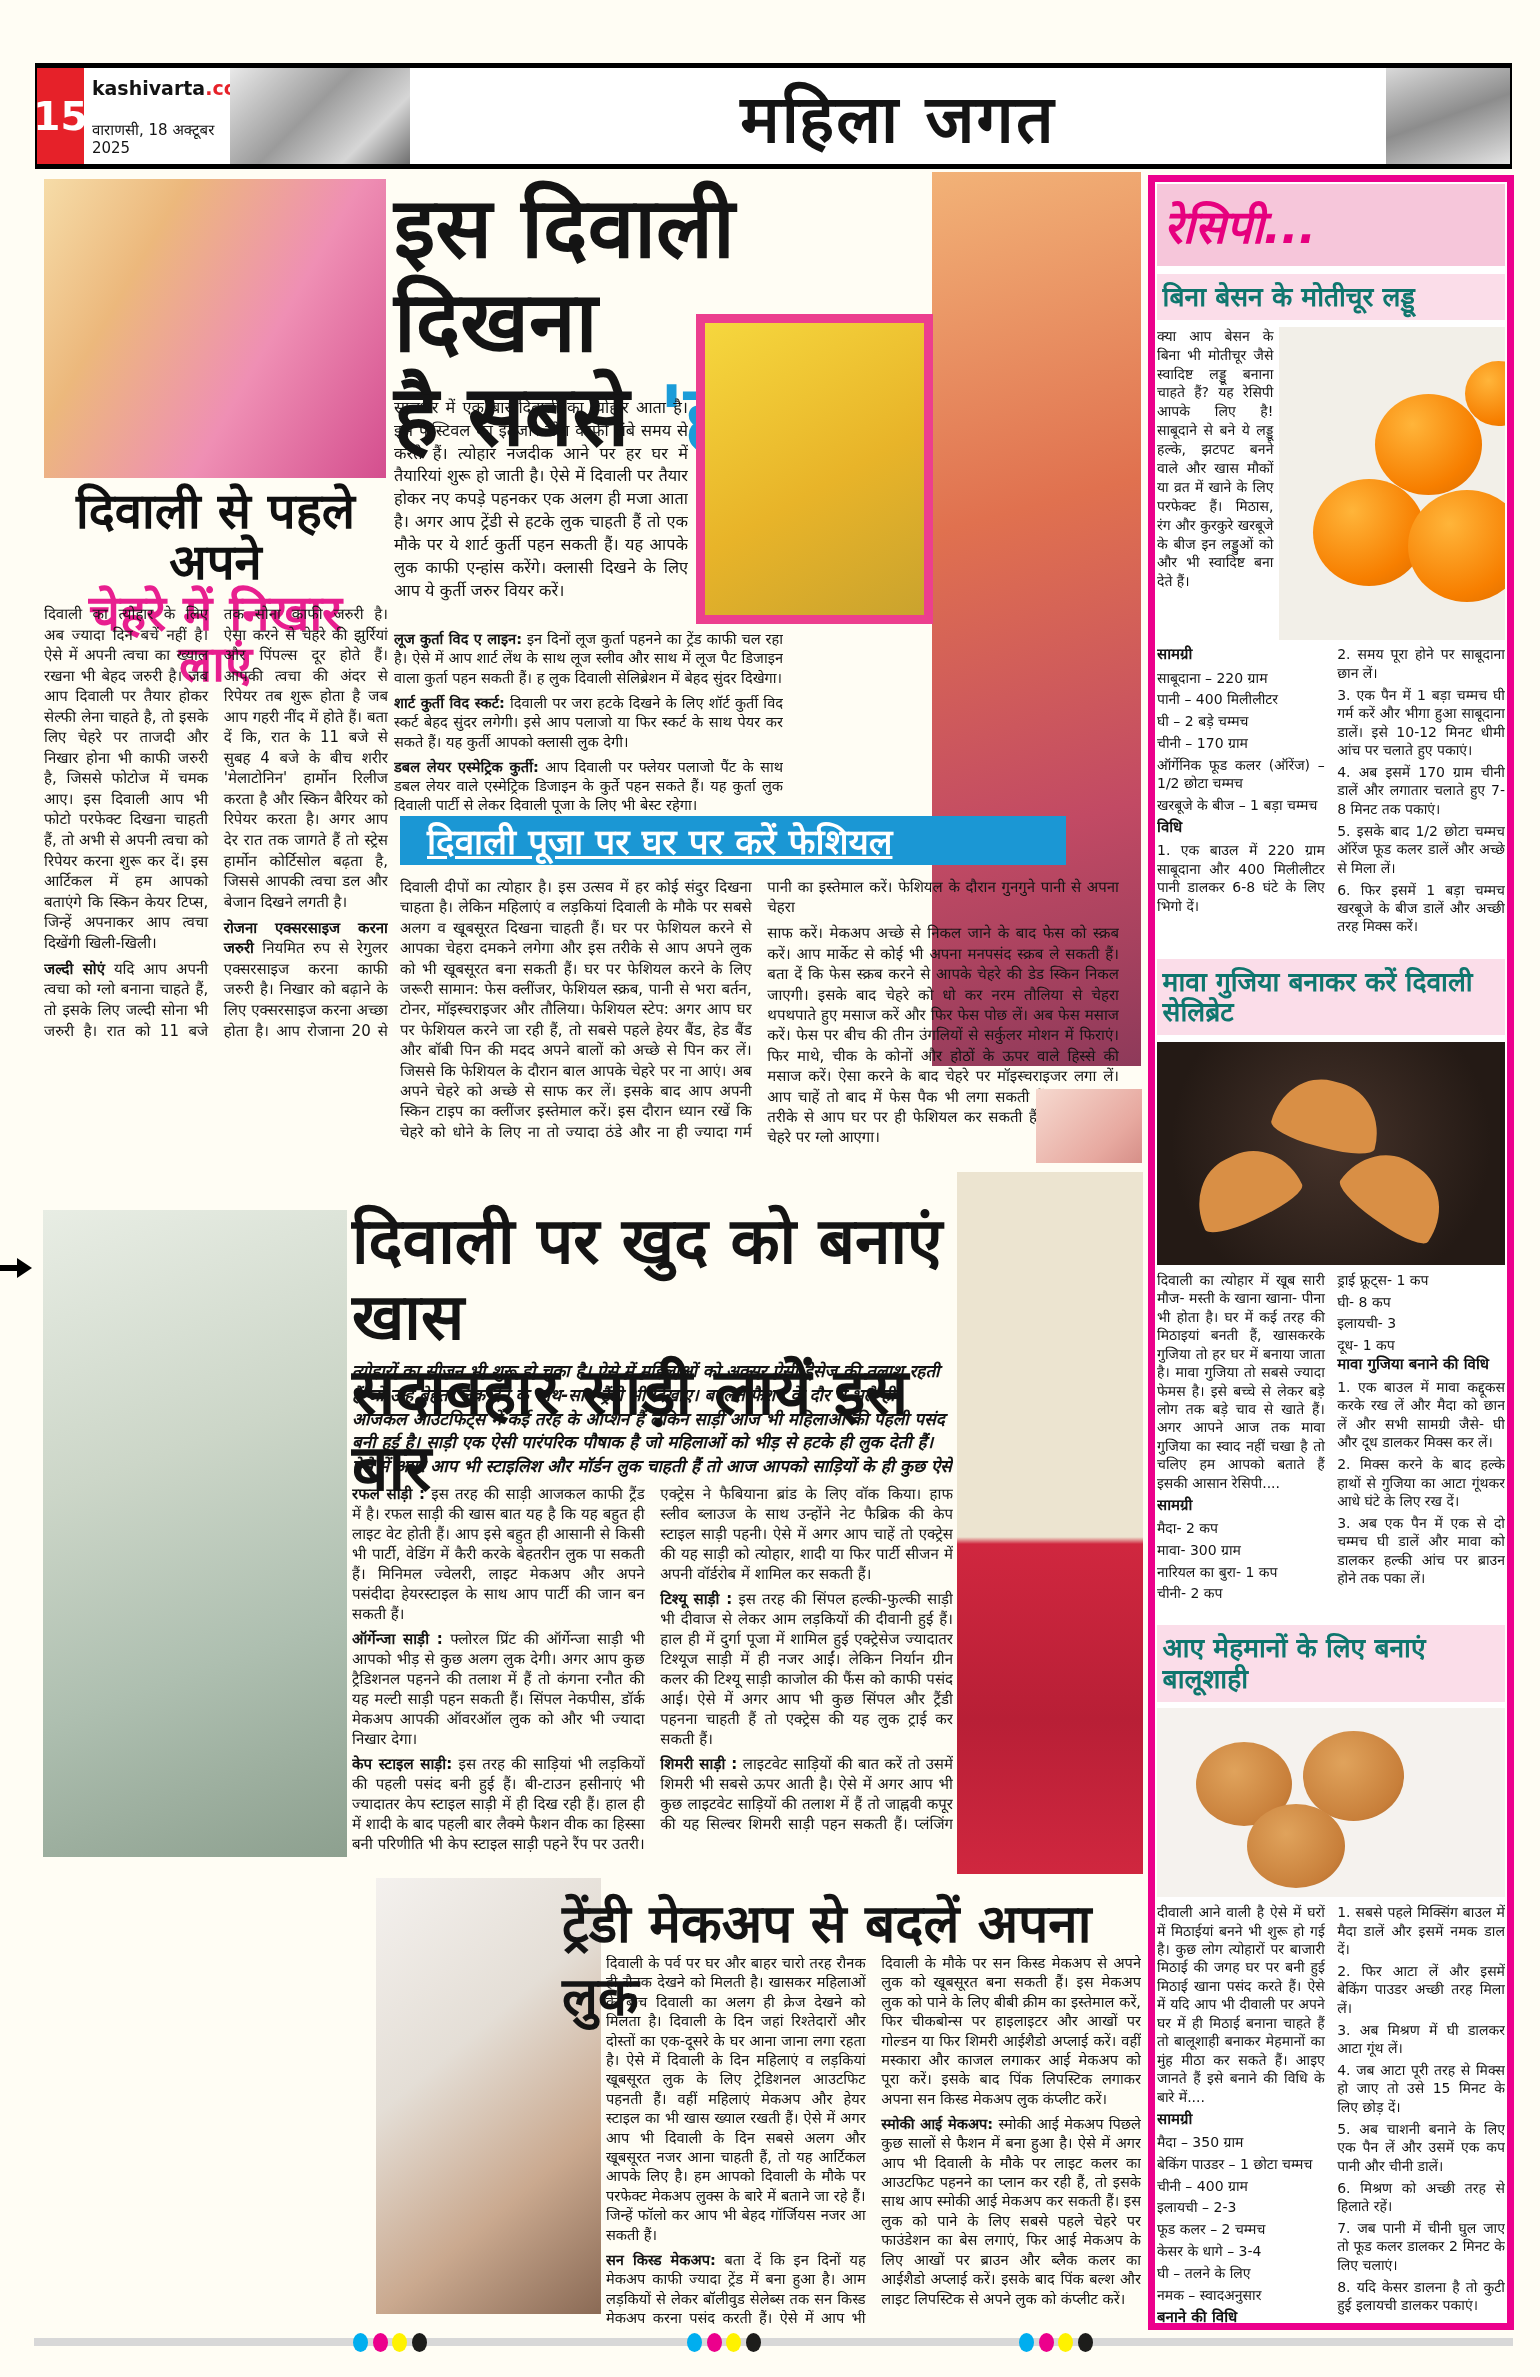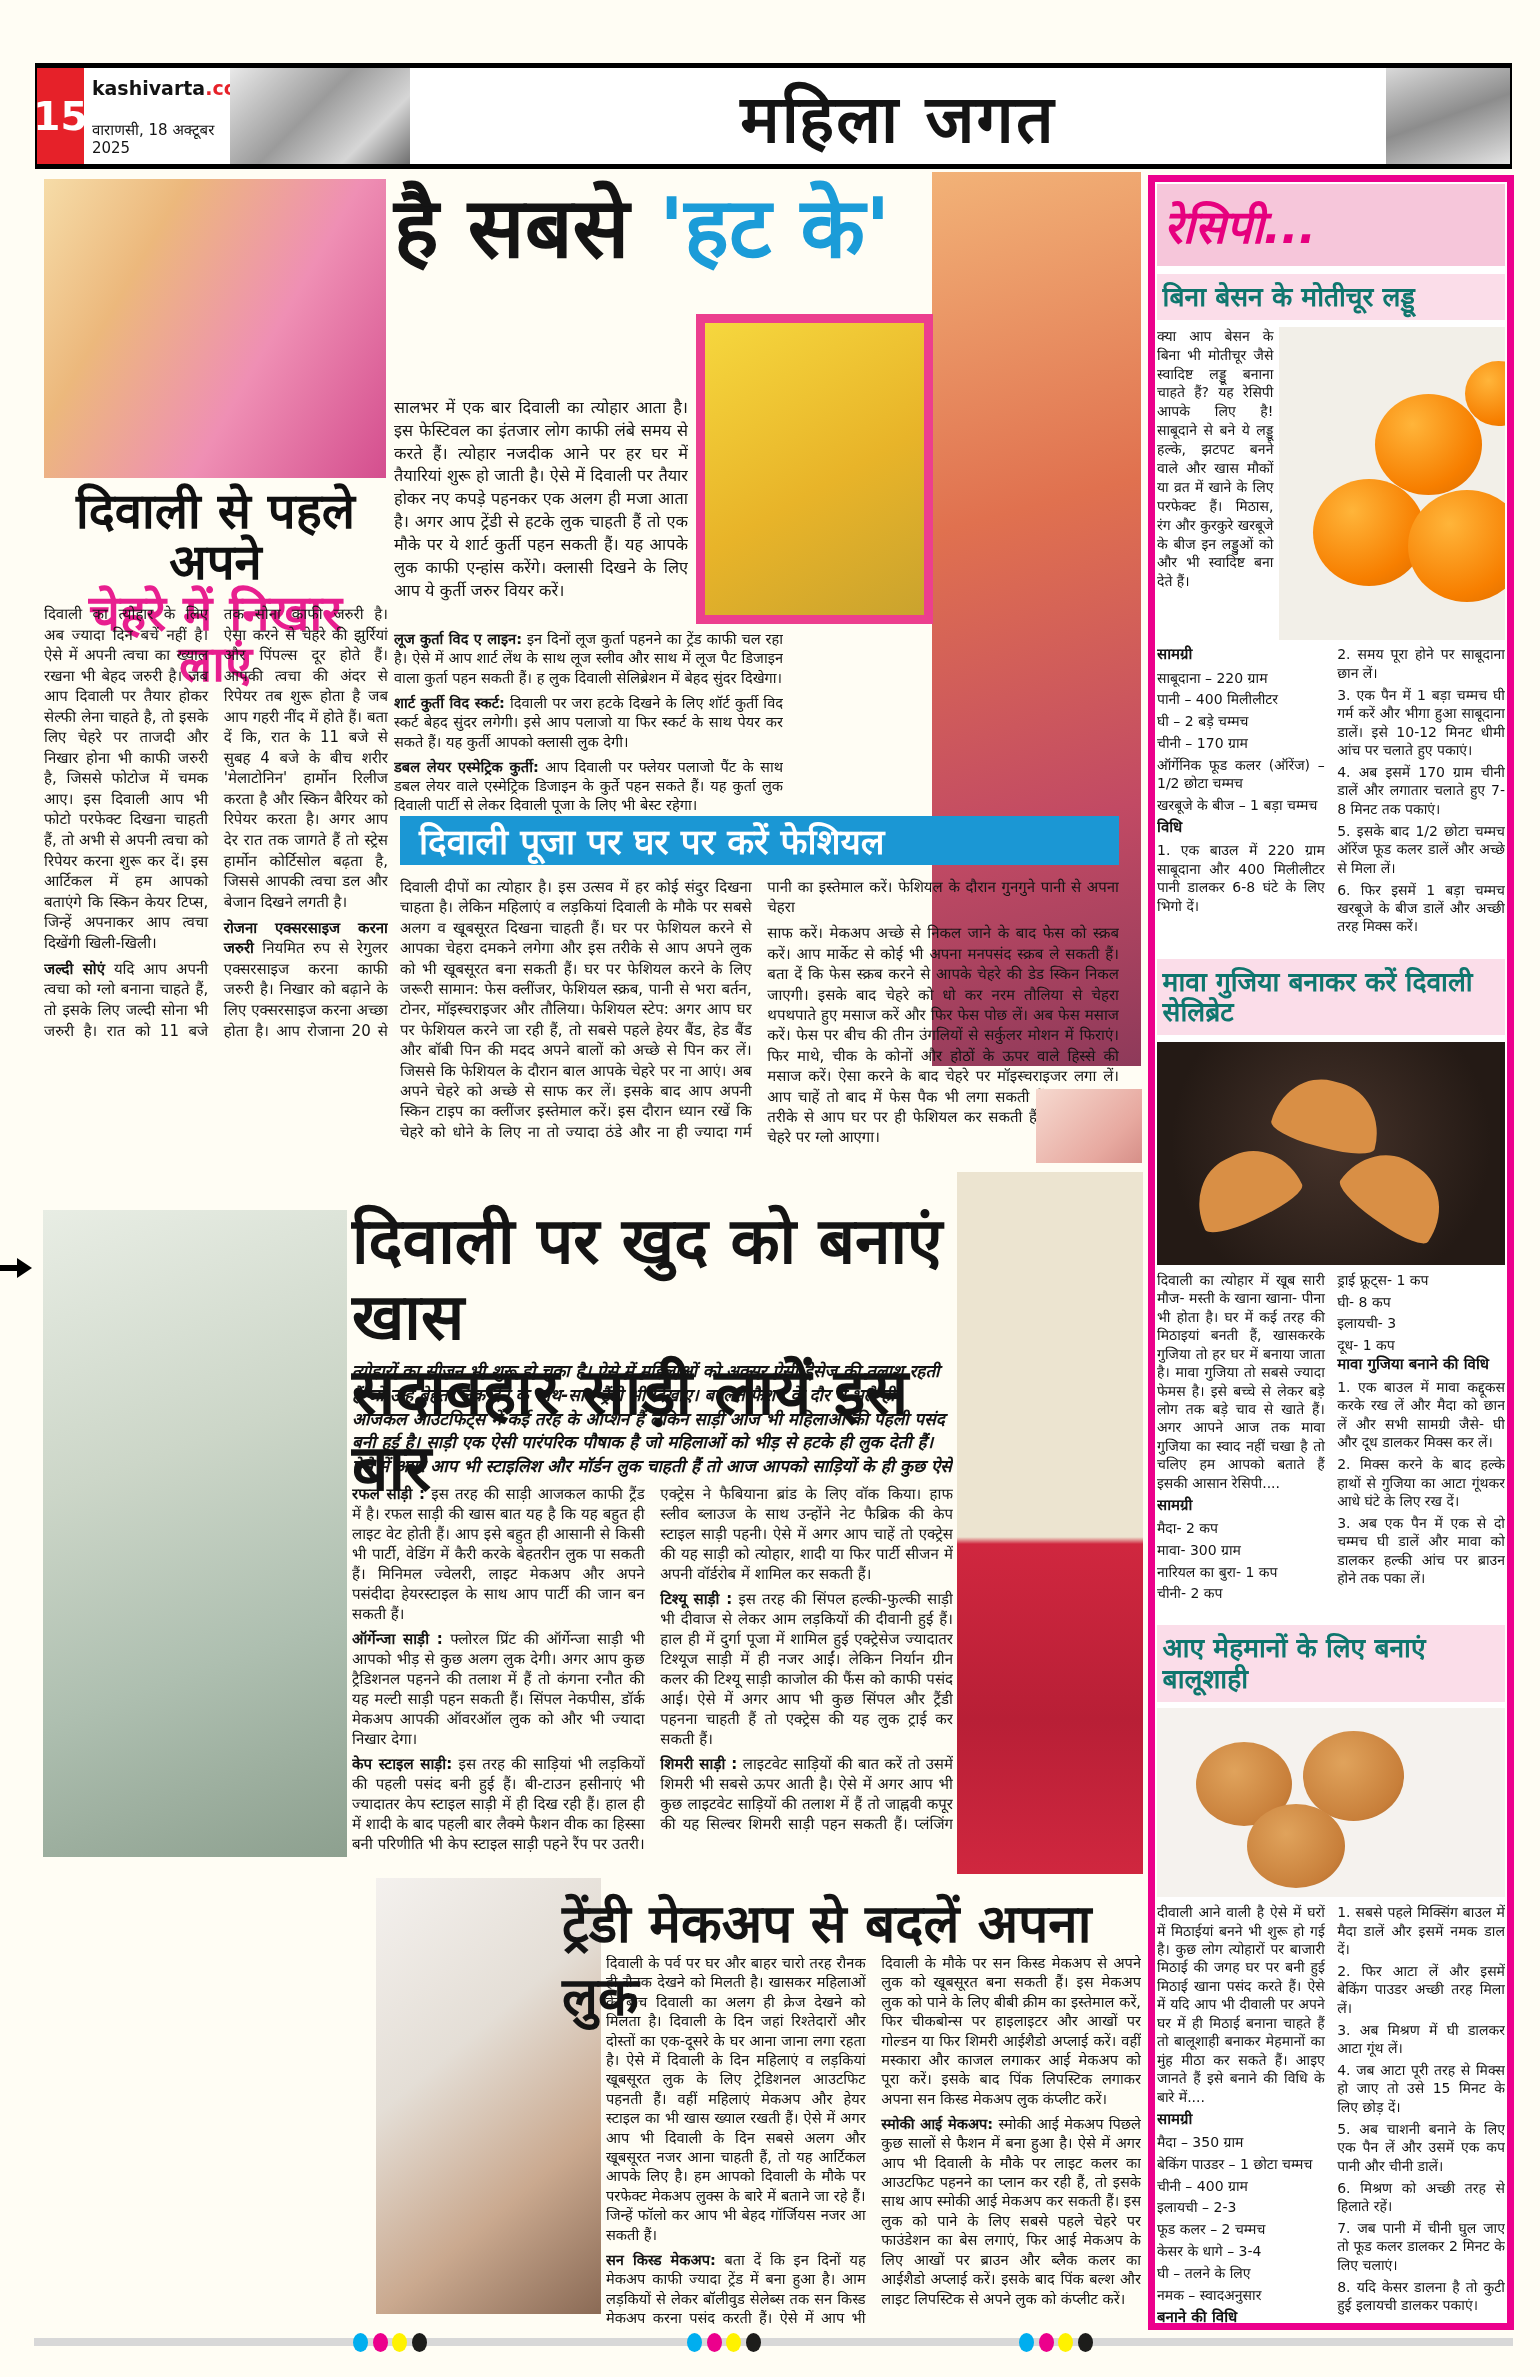--- a/index.html
+++ b/index.html
@@ -43,22 +43,22 @@
   
   .main-head{left:394px;top:181px;width:551px;font-weight:900;line-height:1.12;font-size:84px;}
   .main-head .accent{color:#1b9cd8;}
   .photo-main-model{left:932px;top:172px;width:209px;height:894px;
     background:linear-gradient(165deg,#f2b277 0%,#e0714f 38%,#c24a64 72%,#8e3a5a 100%);}
   .photo-inset{left:696px;top:314px;width:219px;height:292px;border:9px solid #ec3f8e;
     background:linear-gradient(150deg,#f6d73e 0%,#e8b429 55%,#caa32e 100%);}
   .main-intro{left:394px;top:397px;width:294px;height:228px;overflow:hidden;font-size:16.3px;line-height:1.4;}
   .main-secs{left:394px;top:629px;width:389px;height:186px;overflow:hidden;font-size:14.6px;line-height:1.33;}
   
-  .facial-banner{left:400px;top:816px;width:719px;height:49px;background:#1b97d4;color:#fff;
-    font-size:35px;font-weight:800;display:flex;align-items:center;padding-left:19px;box-sizing:border-box;}
+  .facial-banner{left:400px;top:816px;width:666px;height:49px;background:#1b97d4;color:#fff;
+    font-size:35px;font-weight:800;display:flex;align-items:center;padding-left:27px;box-sizing:border-box;text-decoration:underline;}
   .facial-body{left:400px;top:877px;width:719px;height:284px;overflow:hidden;font-size:15px;line-height:1.36;}
   .photo-scrub{left:1036px;top:1089px;width:106px;height:74px;
     background:linear-gradient(135deg,#f6d9cf,#e7a9a0 70%,#d68f88);}
   
   .photo-white-saree{left:43px;top:1210px;width:304px;height:647px;
     background:linear-gradient(160deg,#e8ede4 0%,#ccd6c8 38%,#aebfb0 68%,#8da08f 100%);}
   .photo-red-saree{left:957px;top:1172px;width:186px;height:702px;
     background:linear-gradient(180deg,#ece4d0 0%,#ece4d0 52%,#d0273f 53%,#b81f36 78%,#d0273f 100%);}
   .saree-head{left:352px;top:1204px;width:602px;font-size:64px;font-weight:900;line-height:1.18;text-align:left;}
   .saree-intro{left:352px;top:1360px;width:601px;height:119px;overflow:hidden;
@@ -132,20 +132,21 @@
     <p class="para"><b class="lead">रोजना एक्सरसाइज करना जरुरी</b> <span>नियमित रुप से रेगुलर एक्सरसाइज करना काफी जरुरी है। निखार को बढ़ाने के लिए एक्सरसाइज करना अच्छा होता है। आप रोजाना 20 से 30 मिनट तक तेज वॉक, हल्के योगासन या घर पर वर्कआउट करें। वर्कआउट करने ब्लड सकुर्लेशन बढ़ता है। जिससे आपके स्किन सेल में ऑक्सीजन और पोषक तत्व ज्यादा मात्रा में पहुंचते हैं, यह आपकी त्वचा को ग्लोइंग बनाता है। जब आपके पसीना निकालता है तो पोर्स भी साफ हो जाते है।</span></p>
 
   </div>
 
   <div class="abs margin-arrow">
     <span class="shaft"></span>
       <span class="tip"></span>
   </div>
 
   <h1 class="abs main-head">
+    <div>इस दिवाली दिखना</div>
     <div><span>है सबसे </span><span class="accent">'हट के'</span></div>
   </h1>
   <div class="abs photo-main-model ph"></div>
   <div class="abs photo-inset ph"></div>
   <div class="abs main-intro">
     <p class="para">सालभर में एक बार दिवाली का त्योहार आता है। इस फेस्टिवल का इंतजार लोग काफी लंबे समय से करते हैं। त्योहार नजदीक आने पर हर घर में तैयारियां शुरू हो जाती है। ऐसे में दिवाली पर तैयार होकर नए कपड़े पहनकर एक अलग ही मजा आता है। अगर आप ट्रेंडी से हटके लुक चाहती हैं तो एक मौके पर ये शार्ट कुर्ती पहन सकती हैं। यह आपके लुक काफी एन्हांस करेंगे। क्लासी दिखने के लिए आप ये कुर्ती जरुर वियर करें।</p>
   </div>
   <div class="abs main-secs">
     <p class="para"><b class="lead">लूज कुर्ता विद ए लाइन:</b> <span>इन दिनों लूज कुर्ता पहनने का ट्रेंड काफी चल रहा है। ऐसे में आप शार्ट लेंथ के साथ लूज स्लीव और साथ में लूज पैट डिजाइन वाला कुर्ता पहन सकती हैं। ह लुक दिवाली सेलिब्रेशन में बेहद सुंदर दिखेगा।</span></p>
     <p class="para"><b class="lead">शार्ट कुर्ती विद स्कर्ट:</b> <span>दिवाली पर जरा हटके दिखने के लिए शॉर्ट कुर्ती विद स्कर्ट बेहद सुंदर लगेगी। इसे आप पलाजो या फिर स्कर्ट के साथ पेयर कर सकते हैं। यह कुर्ती आपको क्लासी लुक देगी।</span></p>

